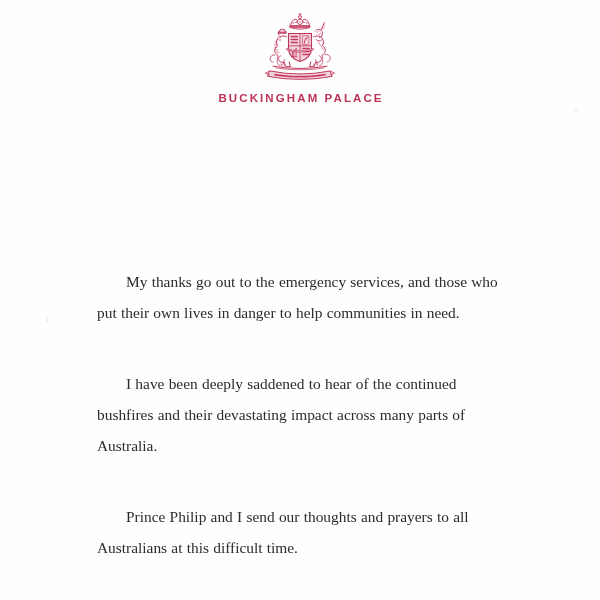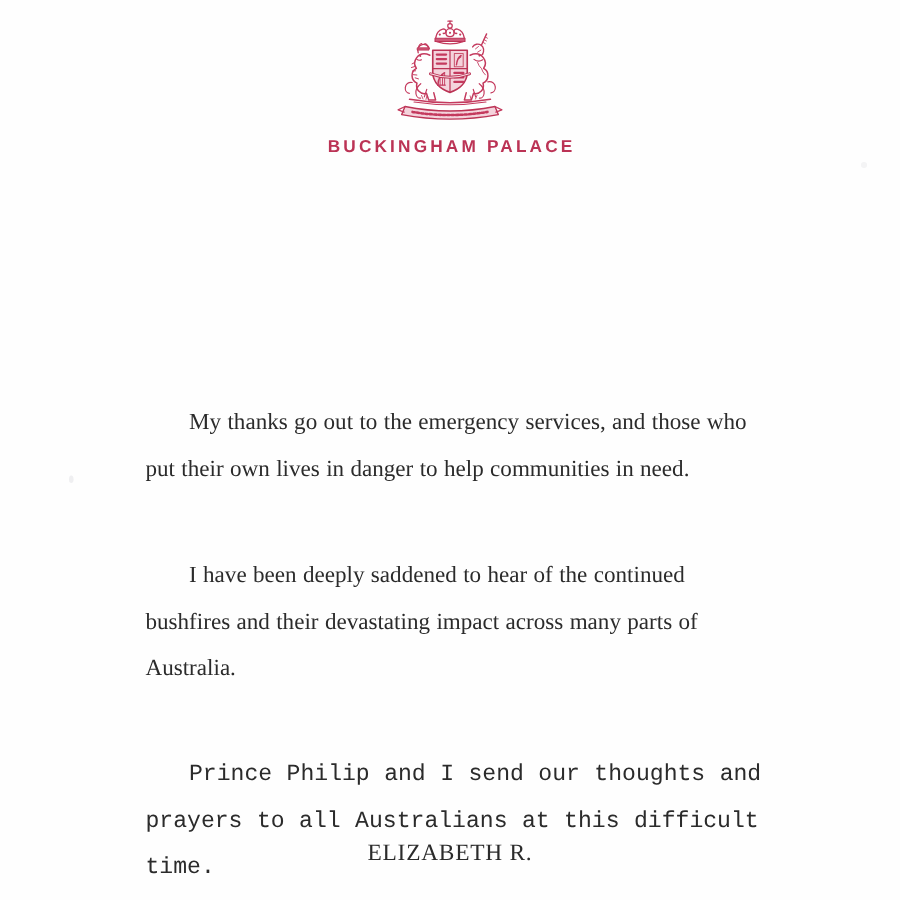--- a/index.html
+++ b/index.html
@@ -66,21 +66,20 @@
     font-size: 15.4px;
     line-height: 31px;
     color: #2b2b2b;
     text-indent: 29px;
     text-align: left;
     word-spacing: 0.4px;
   }
 
   .para:last-child {
     margin-bottom: 12px;
-    font-family: Liberation Mono, monospace;
   }
 
   
   .signature {
     position: absolute;
     left: 0;
     top: 560px;
     width: 600px;
     text-align: center;
   }
@@ -216,20 +215,17 @@
 
     <div class="letterhead-title">BUCKINGHAM PALACE</div>
   </div>
 
   <div class="body-text">
     <p class="para">My thanks go out to the emergency services, and those who put their own lives in danger to help communities in need.</p>
     <p class="para">I have been deeply saddened to hear of the continued bushfires and their devastating impact across many parts of Australia.</p>
     <p class="para">Prince Philip and I send our thoughts and prayers to all Australians at this difficult time.</p>
   </div>
 
-  <div class="signature">
-    <span class="signature-name">ELIZABETH R.</span>
-  </div>
 
   <div class="speck speck-left"></div>
   <div class="speck speck-right"></div>
 
 </div>
 
 </body></html>

